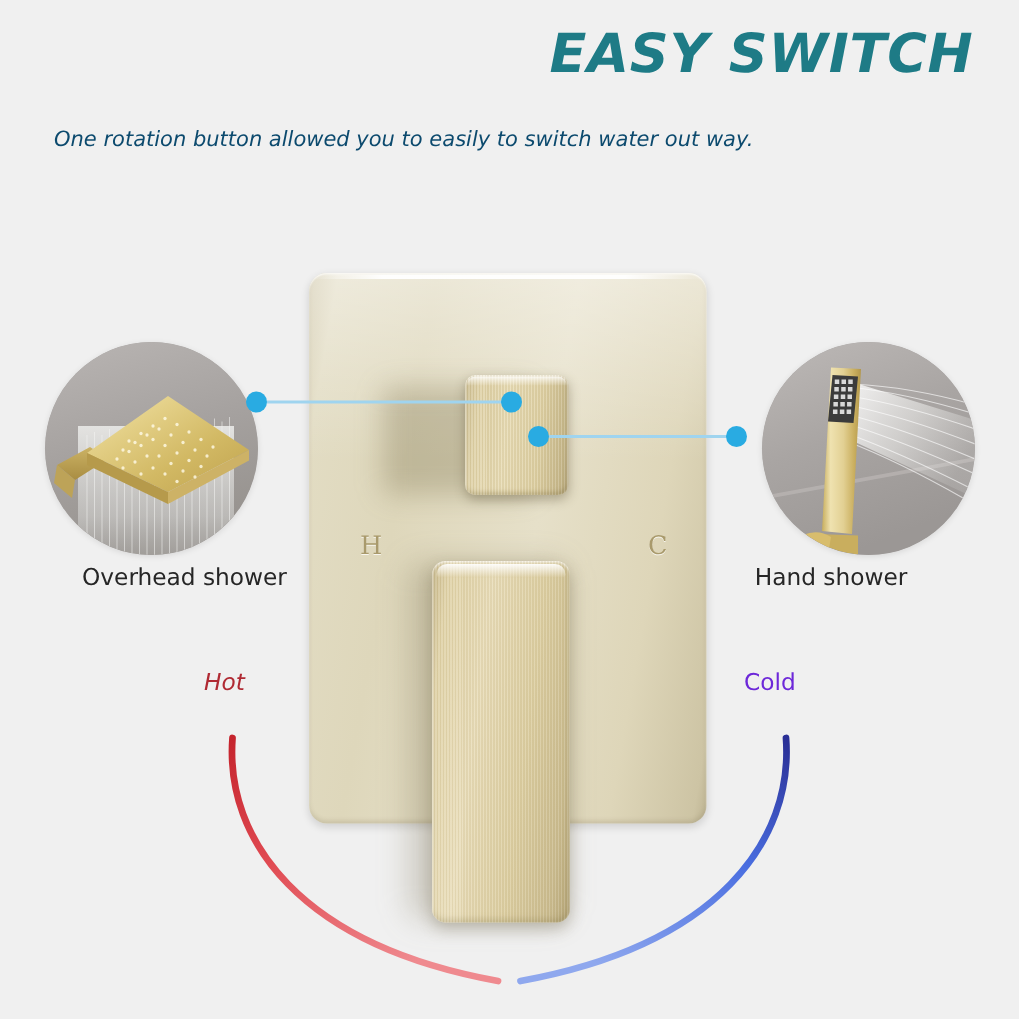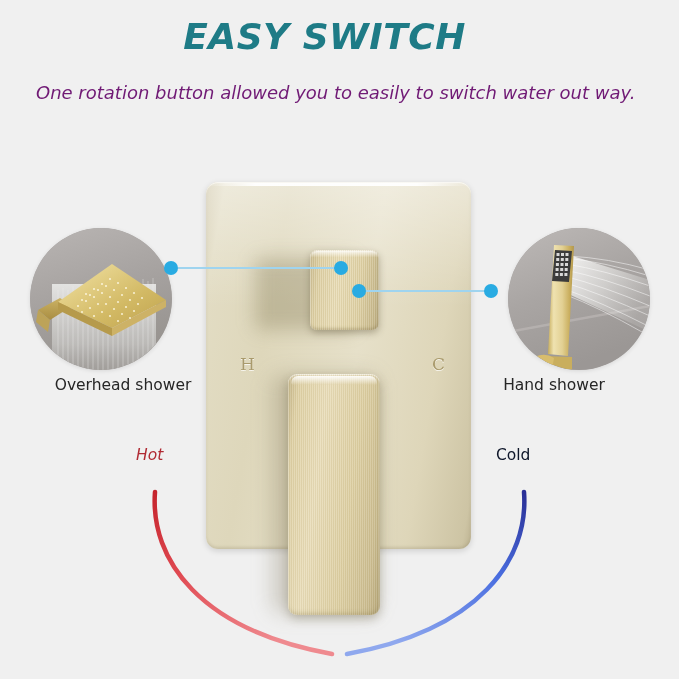--- a/index.html
+++ b/index.html
@@ -17,38 +17,38 @@
     width: 679px;
     height: 679px;
     background: #f0f0f0;
   }
 
   
   .title {
     position: absolute;
     left: 0; top: 16px;
     width: 649px;
-    text-align: center;
+    text-align: right;
     font-family: "DejaVu Sans", sans-serif;
     font-style: italic;
     font-weight: bold;
     font-size: 36px;
     letter-spacing: 0.5px;
     color: #1e7b86;
   }
 
   .description {
     position: absolute;
     left: 36px; top: 80px;
     width: 620px;
     font-family: "DejaVu Sans", sans-serif;
     font-style: italic;
-    font-size: 18px;
+    font-size: 14px;
     line-height: 26px;
-    color: #701a75;
+    color: #0c4a6e;
   }
   .description div { white-space: nowrap; }
 
   
   .plate {
     position: absolute;
     left: 206px; top: 182px;
     width: 265px; height: 367px;
     border-radius: 12px;
     background:
@@ -212,21 +212,21 @@
     background: #29abe2;
   }
 
   
   .temp-label {
     position: absolute;
     font-family: "DejaVu Sans", sans-serif;
     font-size: 15.5px;
   }
   .temp-hot  { left: 136px; top: 446px; color: #b02a33; font-style: italic; }
-  .temp-cold { left: 496px; top: 446px; color: #0f172a; }
+  .temp-cold { left: 496px; top: 446px; color: #6d28d9; }
 
   .arcs { position: absolute; left: 0; top: 0; width: 679px; height: 679px; pointer-events: none; }
 </style>
 </head>
 <body>
 
 <div id="infographic">
 
   <div class="title">EASY SWITCH</div>
 

